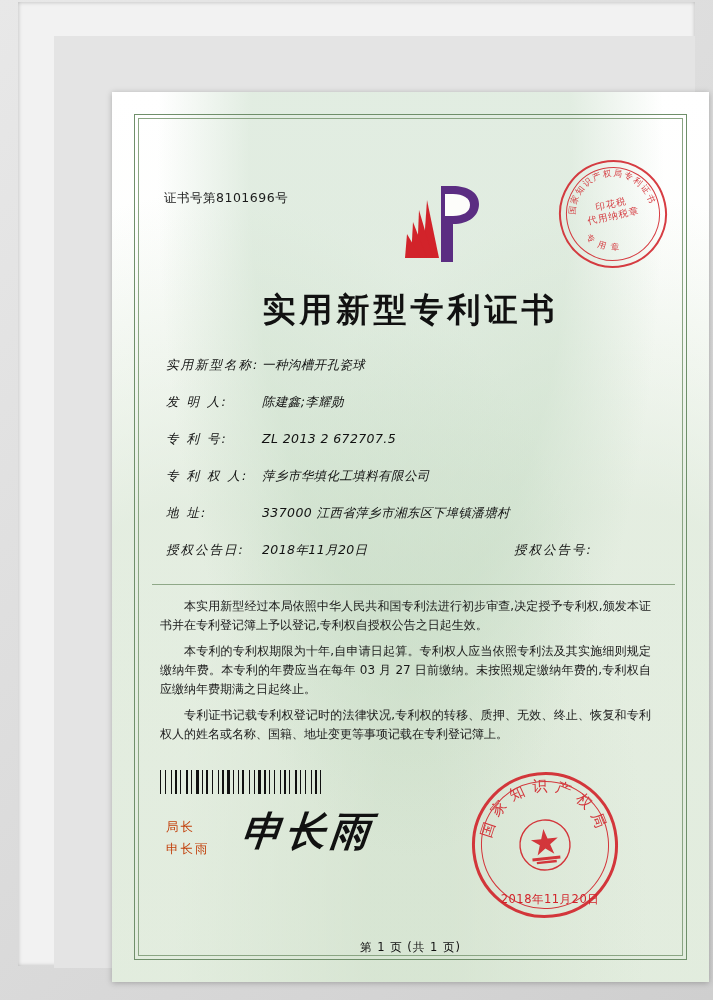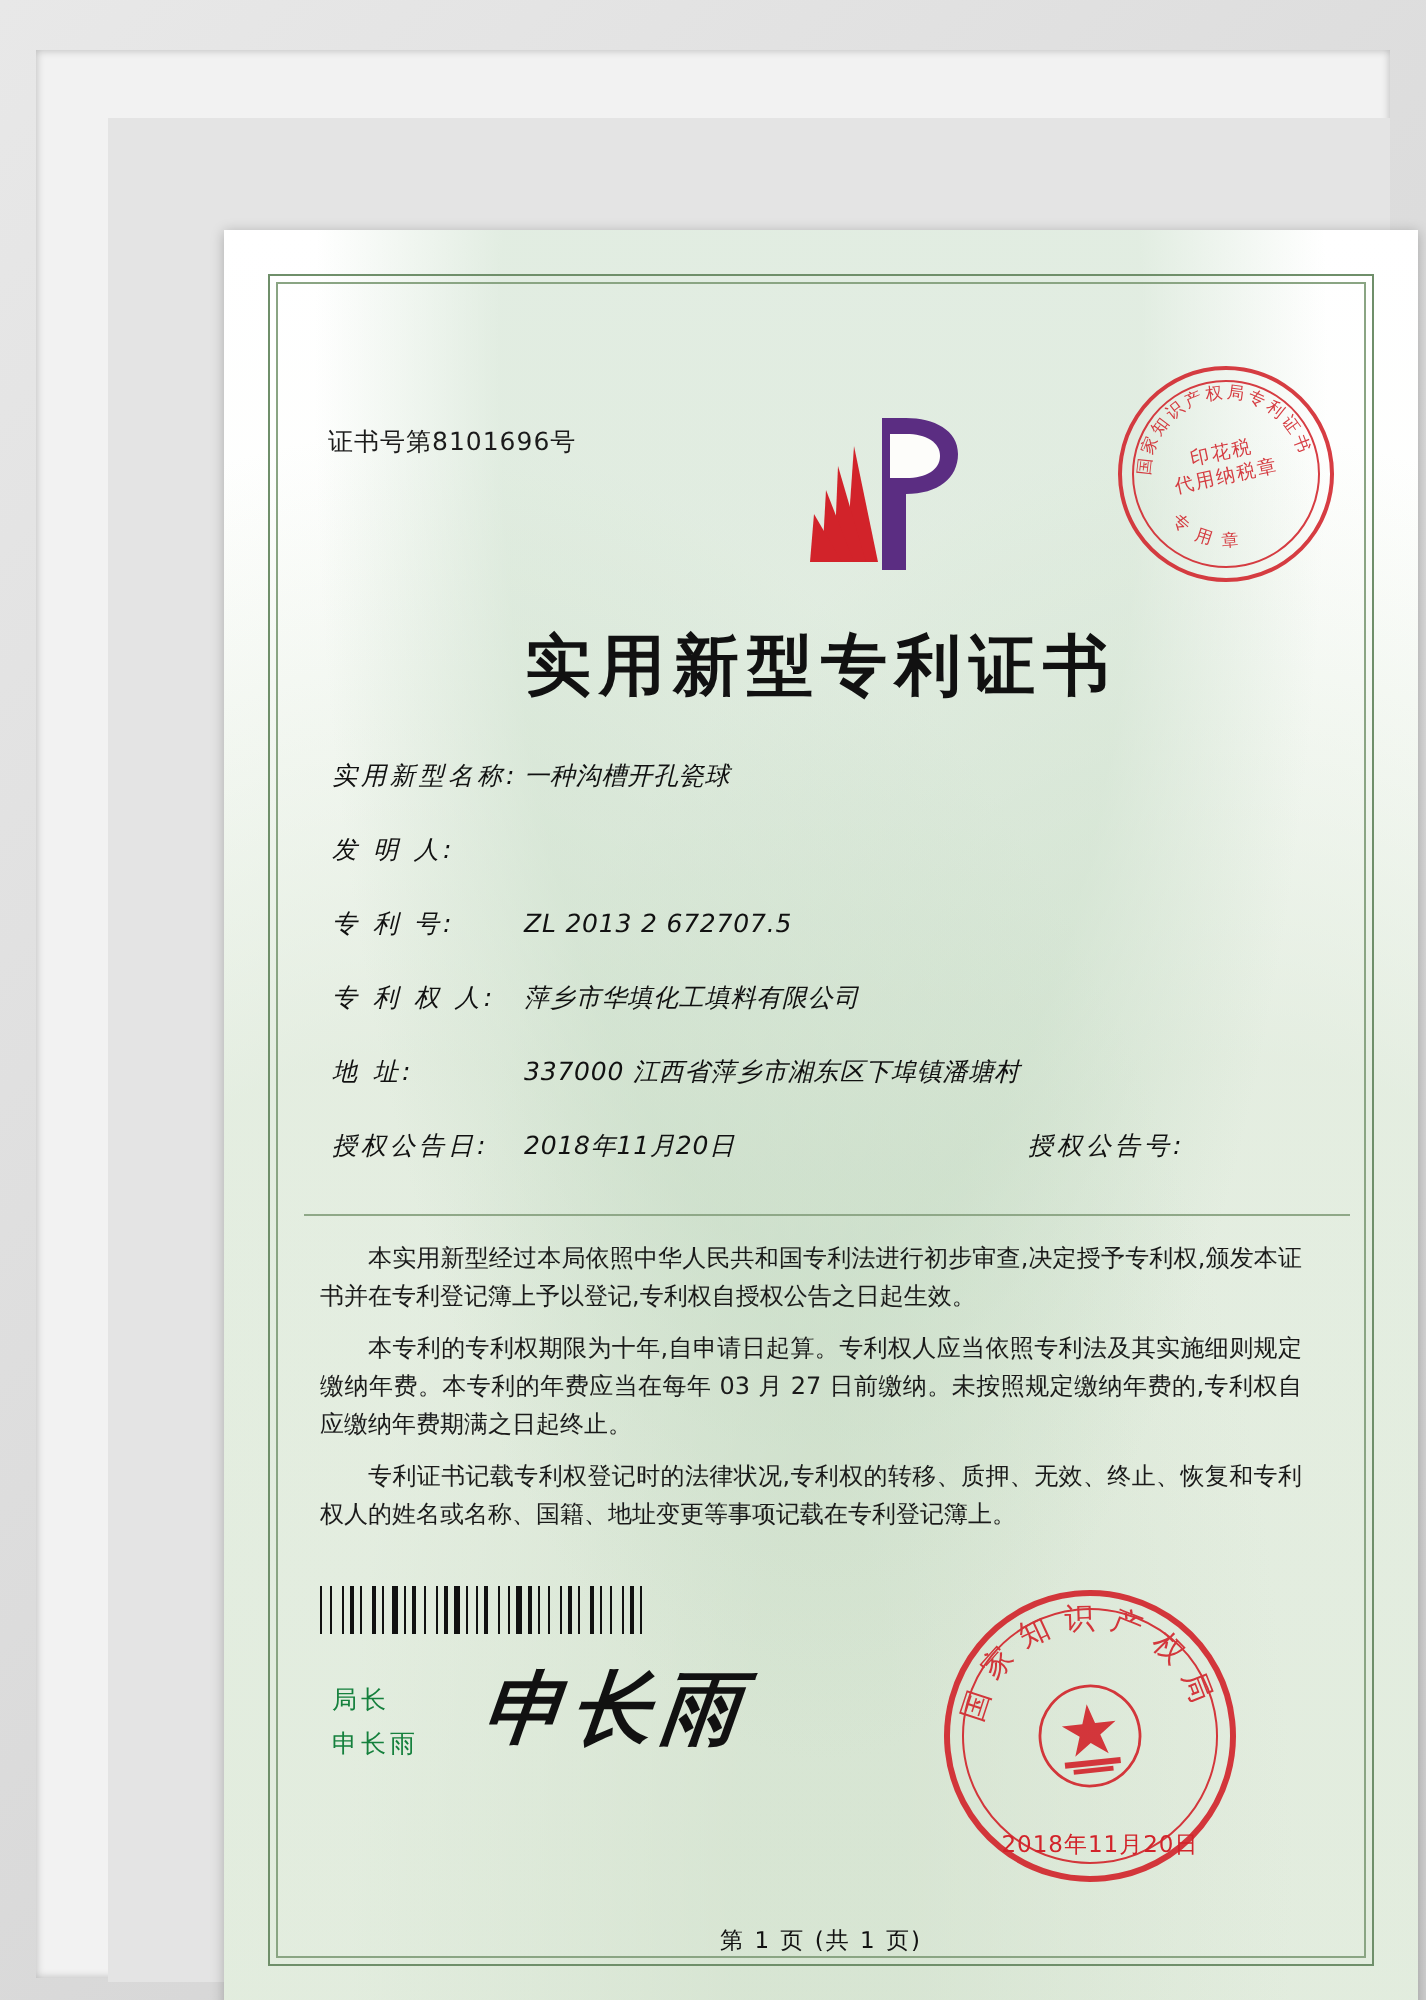--- a/index.html
+++ b/index.html
@@ -7,21 +7,21 @@
     width:713px;height:1000px;
     background:#d9d9d9;
     font-family:"DejaVu Sans","Liberation Sans",sans-serif;
     overflow:hidden;
   }
   .frame-outer{
     position:absolute;left:0;top:0;width:713px;height:1000px;
     background:linear-gradient(135deg,#e8e8e8,#cfcfcf);
   }
   .frame-mid{
-    position:absolute;left:18px;top:25px;width:677px;height:964px;
+    position:absolute;left:18px;top:2px;width:677px;height:964px;
     background:#f2f2f2;
     box-shadow:inset 0 0 4px rgba(0,0,0,.25);
   }
   .frame-inner{
     position:absolute;left:36px;top:34px;width:641px;height:932px;
     background:#e4e4e4;
   }
   .page{
     position:absolute;left:58px;top:56px;width:597px;height:890px;
     background:#fdfdfa;
@@ -111,21 +111,21 @@
     text-align:justify;
   }
   .paras p{margin:0 16px 7px 0;text-indent:24px;}
 
   .barcode{
     position:absolute;left:48px;top:678px;width:206px;height:24px;
   }
   .barcode span{display:inline-block;height:24px;background:#111;margin-right:1px;vertical-align:top;}
 
   .sign-block{
-    position:absolute;left:54px;top:724px;font-size:12.5px;color:#15803d;letter-spacing:2px;line-height:22px;
+    position:absolute;left:54px;top:724px;font-size:12.5px;color:#c2410c;letter-spacing:2px;line-height:22px;
   }
   .handwriting{
     position:absolute;left:130px;top:712px;
     font-family:"DejaVu Serif","Liberation Serif",serif;
     font-size:40px;color:#111;font-style:italic;font-weight:bold;
     letter-spacing:4px;
     transform:skewX(-6deg);
   }
 
   
@@ -196,20 +196,21 @@
 
           <div class="title">实用新型专利证书</div>
 
           <div class="fields">
             <div class="frow">
               <div class="flabel">实用新型名称:</div>
               <div class="fvalue">一种沟槽开孔瓷球</div>
             </div>
             <div class="frow">
               <div class="flabel">发 明 人:</div>
+              <div class="fvalue">陈建鑫;李耀勋</div>
             </div>
             <div class="frow">
               <div class="flabel">专 利 号:</div>
               <div class="fvalue">ZL 2013 2 672707.5</div>
             </div>
             <div class="frow">
               <div class="flabel">专 利 权 人:</div>
               <div class="fvalue">萍乡市华填化工填料有限公司</div>
             </div>
             <div class="frow">

